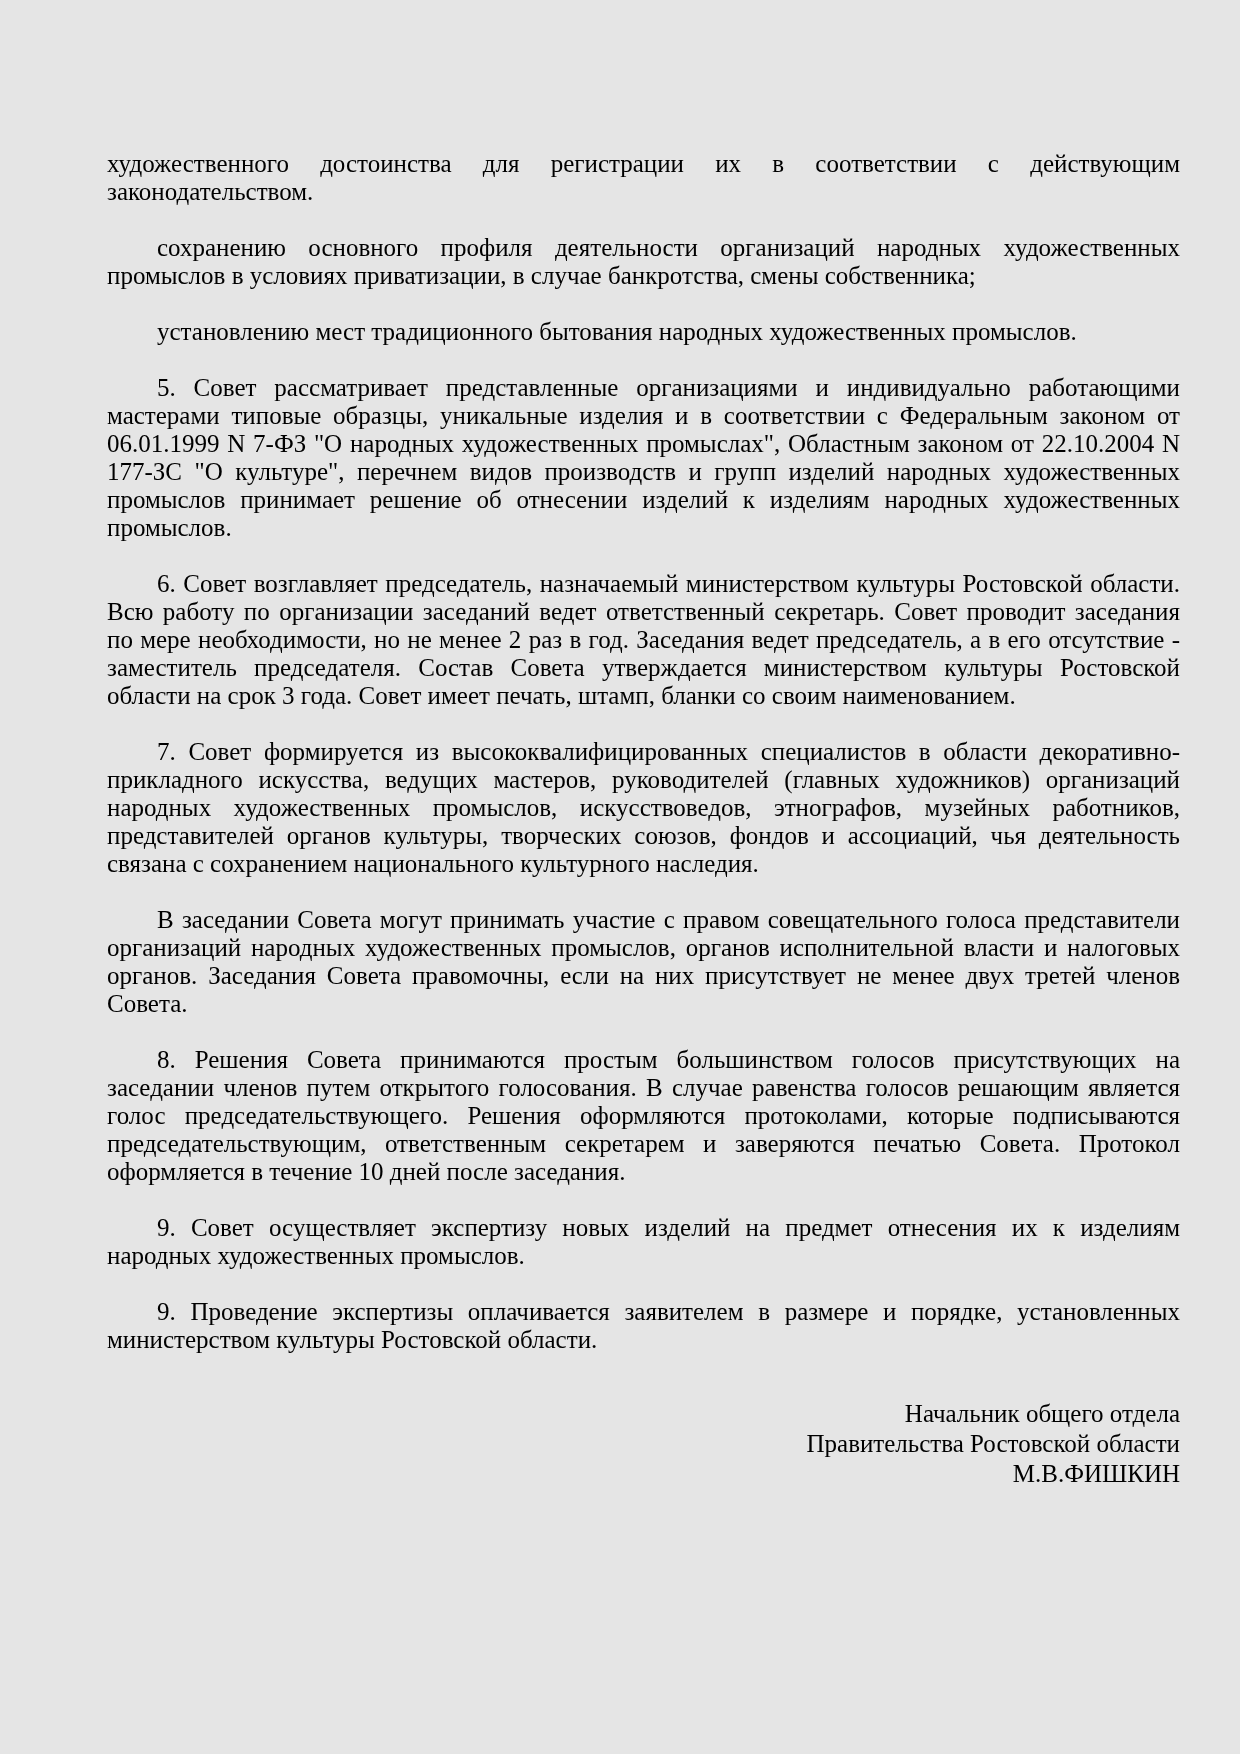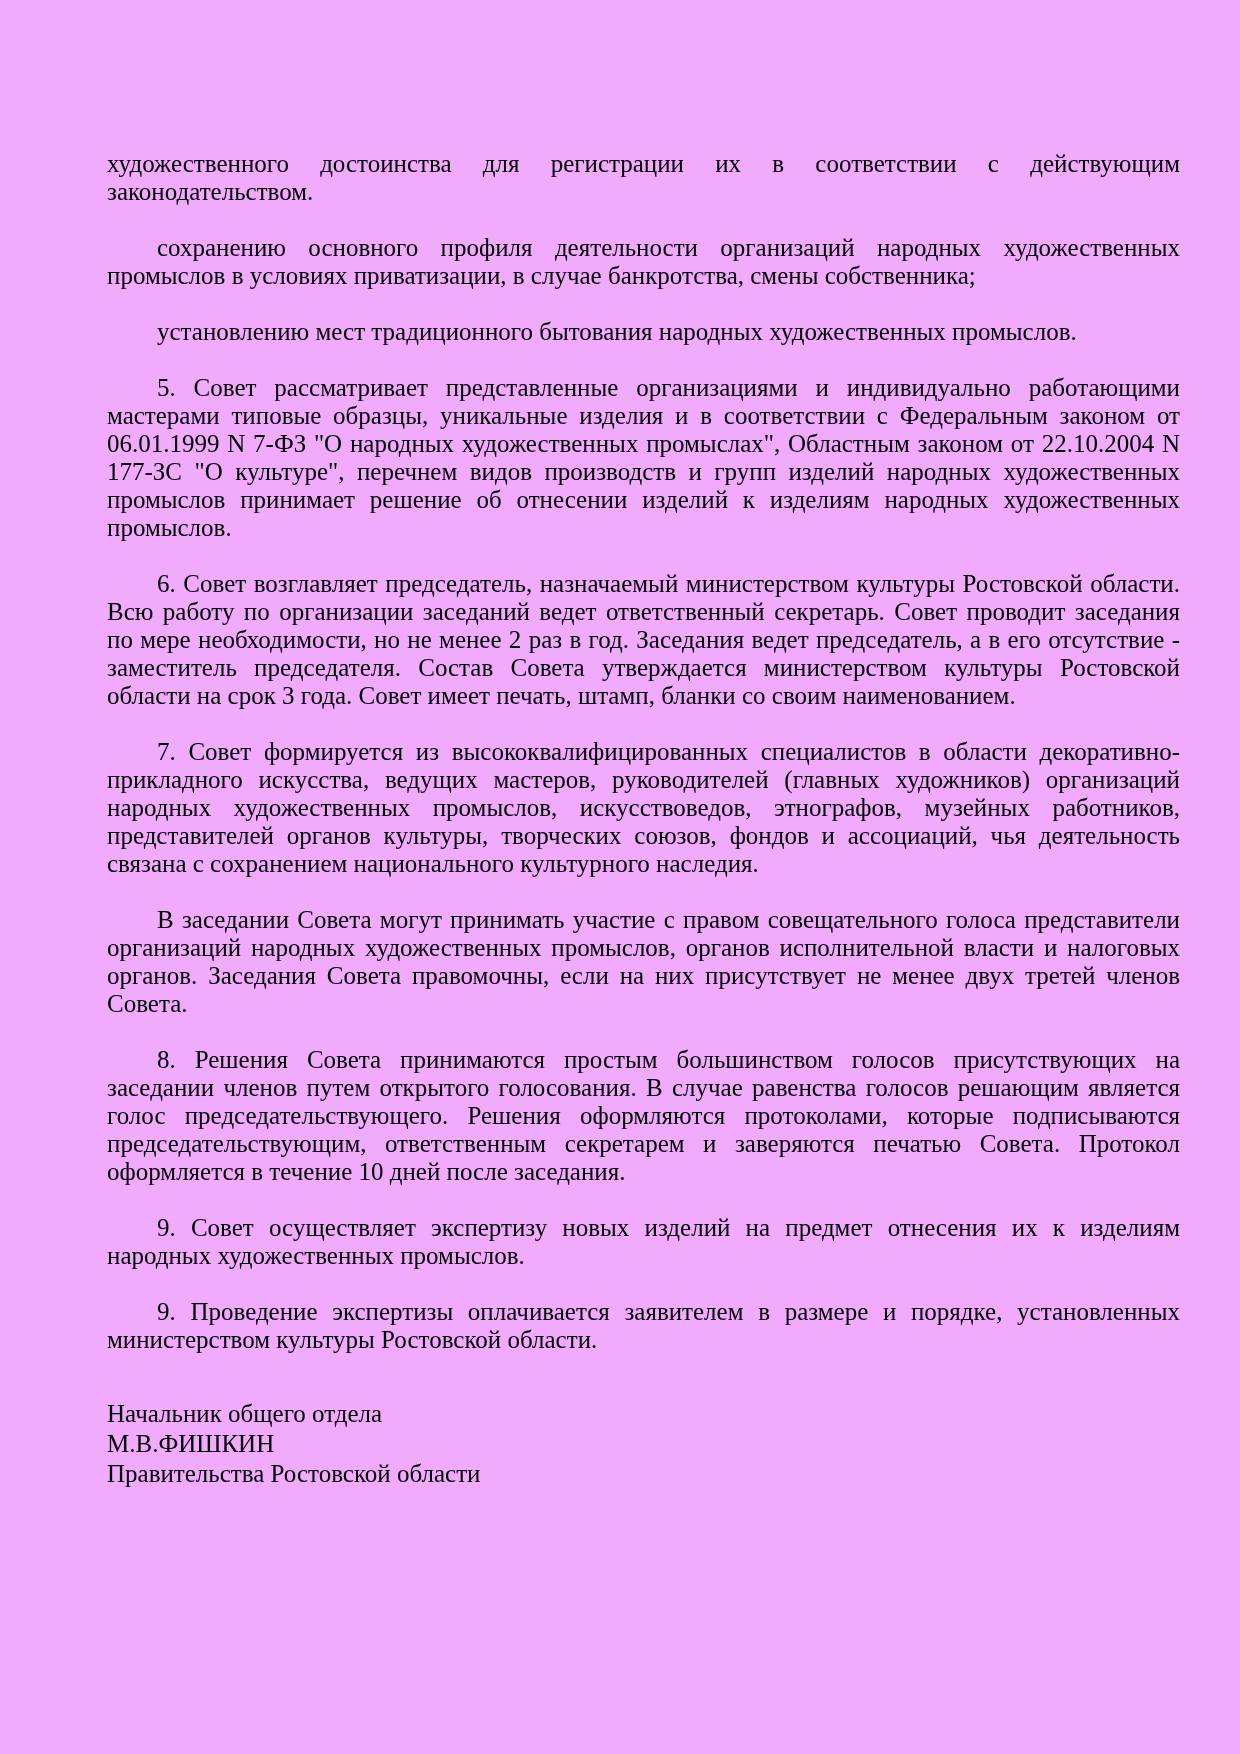--- a/index.html
+++ b/index.html
@@ -4,21 +4,21 @@
 <style>
   html, body {
     margin: 0;
     padding: 0;
     background: #ffffff;
   }
   .page {
     position: relative;
     width: 1240px;
     height: 1754px;
-    background: #f0abfc;
+    background: #e5e5e5;
     overflow: hidden;
   }
   .content {
     position: absolute;
     left: 107px;
     top: 150px;
     width: 1073px;
     color: #000000;
     font-family: "Liberation Serif", "DejaVu Serif", serif;
     font-size: 25px;
@@ -27,21 +27,21 @@
   }
   .content p.para {
     margin: 0 0 28px 0;
     text-indent: 0;
   }
   .content p.para.indent {
     text-indent: 50px;
   }
   .signature {
     margin-top: 45px;
-    text-align: left;
+    text-align: right;
     line-height: 30px;
   }
   .signature .sig-line {
     white-space: nowrap;
   }
 </style>
 </head>
 <body>
 
 <div class="page">
@@ -53,17 +53,17 @@
         <p class="para indent">5. Совет рассматривает представленные организациями и индивидуально работающими мастерами типовые образцы, уникальные изделия и в соответствии с Федеральным законом от 06.01.1999 N 7-ФЗ "О народных художественных промыслах", Областным законом от 22.10.2004 N 177-ЗС "О культуре", перечнем видов производств и групп изделий народных художественных промыслов принимает решение об отнесении изделий к изделиям народных художественных промыслов.</p>
         <p class="para indent">6. Совет возглавляет председатель, назначаемый министерством культуры Ростовской области. Всю работу по организации заседаний ведет ответственный секретарь. Совет проводит заседания по мере необходимости, но не менее 2 раз в год. Заседания ведет председатель, а в его отсутствие - заместитель председателя. Состав Совета утверждается министерством культуры Ростовской области на срок 3 года. Совет имеет печать, штамп, бланки со своим наименованием.</p>
         <p class="para indent">7. Совет формируется из высококвалифицированных специалистов в области декоративно-прикладного искусства, ведущих мастеров, руководителей (главных художников) организаций народных художественных промыслов, искусствоведов, этнографов, музейных работников, представителей органов культуры, творческих союзов, фондов и ассоциаций, чья деятельность связана с сохранением национального культурного наследия.</p>
         <p class="para indent">В заседании Совета могут принимать участие с правом совещательного голоса представители организаций народных художественных промыслов, органов исполнительной власти и налоговых органов. Заседания Совета правомочны, если на них присутствует не менее двух третей членов Совета.</p>
         <p class="para indent">8. Решения Совета принимаются простым большинством голосов присутствующих на заседании членов путем открытого голосования. В случае равенства голосов решающим является голос председательствующего. Решения оформляются протоколами, которые подписываются председательствующим, ответственным секретарем и заверяются печатью Совета. Протокол оформляется в течение 10 дней после заседания.</p>
         <p class="para indent">9. Совет осуществляет экспертизу новых изделий на предмет отнесения их к изделиям народных художественных промыслов.</p>
         <p class="para indent">9. Проведение экспертизы оплачивается заявителем в размере и порядке, установленных министерством культуры Ростовской области.</p>
       </div>
     <div class="signature">
       <div class="sig-line">Начальник общего отдела</div>
+      <div class="sig-line">Правительства Ростовской области</div>
       <div class="sig-line">М.В.ФИШКИН</div>
-      <div class="sig-line">Правительства Ростовской области</div>
     </div>
   </div>
 </div>
 
 </body></html>

